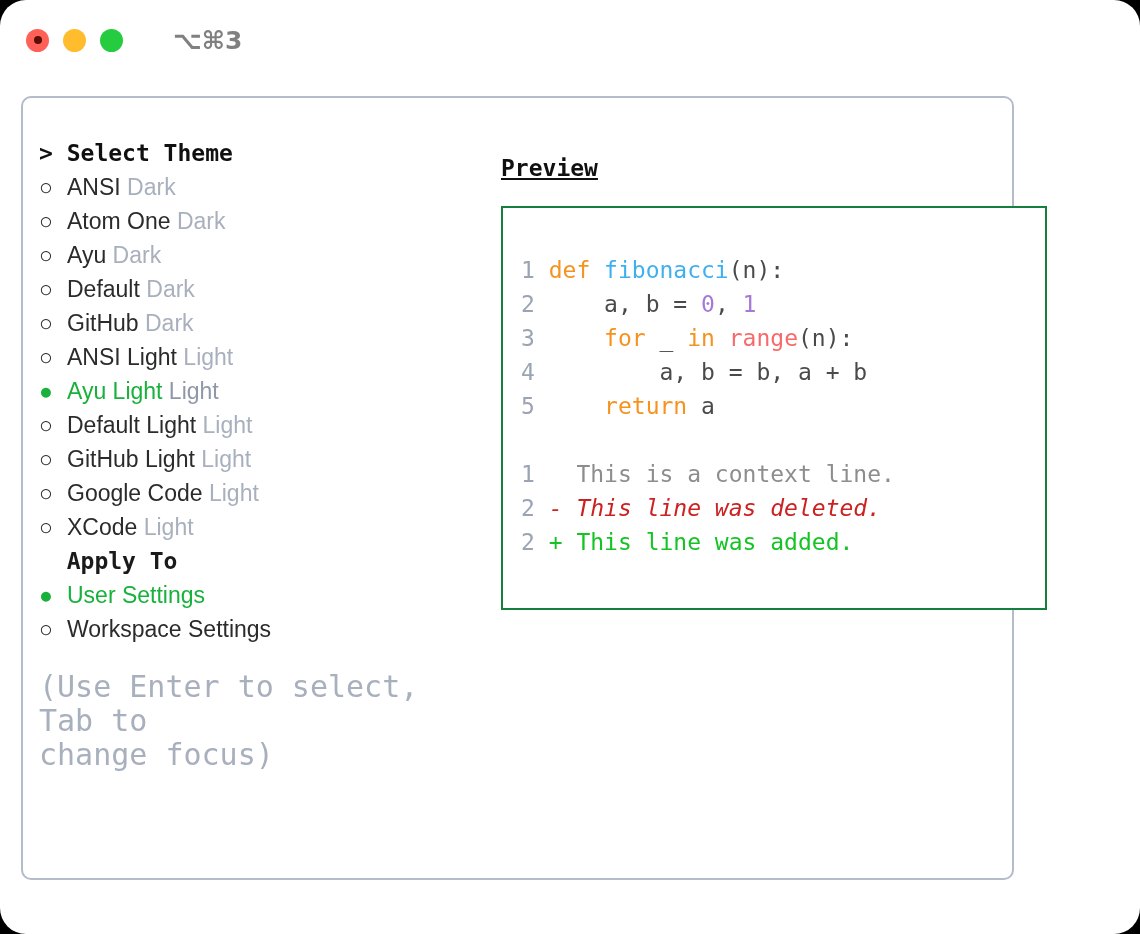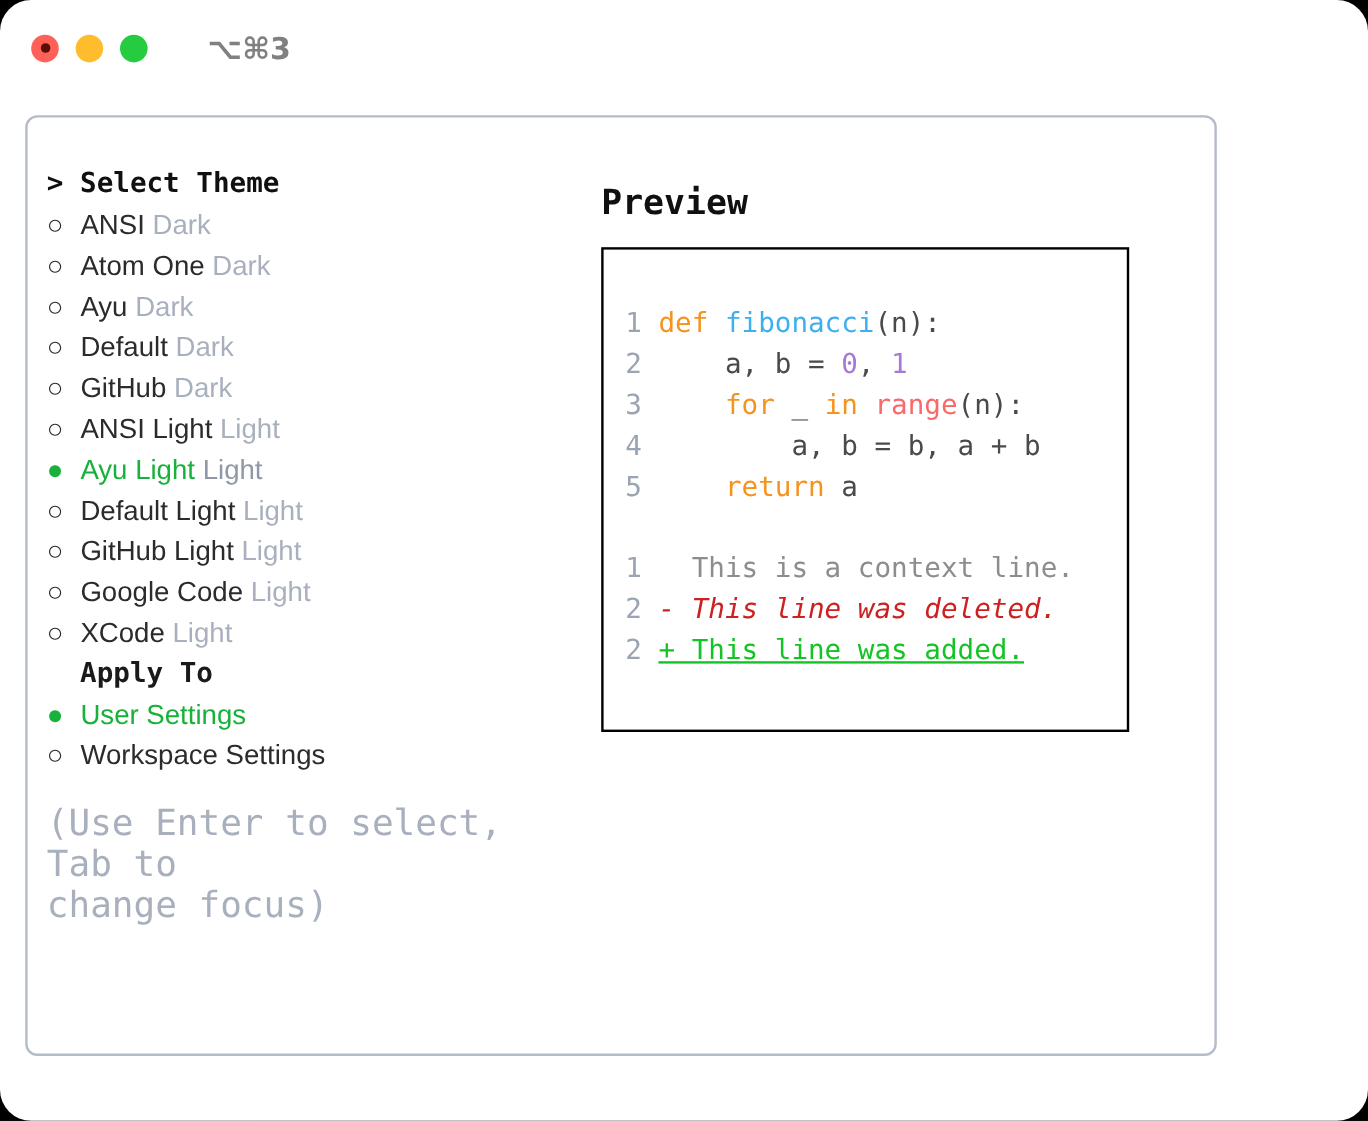--- a/index.html
+++ b/index.html
@@ -145,31 +145,32 @@
   }
 
   
   #preview-column {
     position: absolute;
     left: 478px;
     top: 53px;
     width: 500px;
   }
   #preview-title {
-    font-size: 29px;
+    font-size: 23px;
     font-weight: 700;
     color: #101010;
     line-height: 34px;
     font-family: "DejaVu Sans Mono", monospace;
+    text-decoration: underline;
   }
   #preview-box {
     margin-top: 21px;
-    width: 440px;
+    width: 546px;
     height: 404px;
-    border: 2px solid #000000;
+    border: 2px solid #15803d;
     box-sizing: border-box;
     background: #ffffff;
     position: relative;
   }
   #code-area {
     position: absolute;
     left: 18px;
     top: 45px;
     font-size: 23px;
     line-height: 34px;
@@ -183,21 +184,21 @@
   .blank-line { height: 34px; }
 
   .tok-kw   { color: #f6921e; }
   .tok-fn   { color: #3fb0ef; }
   .tok-num  { color: #a579d6; }
   .tok-bi   { color: #f86a6a; }
   .tok-plain{ color: #4a4a4a; }
 
   .diff-context { color: #8d8d8d; }
   .diff-del     { color: #cc2121; font-style: italic; }
-  .diff-add     { color: #14c425; text-decoration: underline; }
+  .diff-add     { color: #14c425; }
 </style>
 </head>
 <body>
 
 <div id="app-window">
 
   <div id="titlebar">
     <div class="traffic-lights">
       <div class="dot red"></div>
       <div class="dot yellow"></div>

